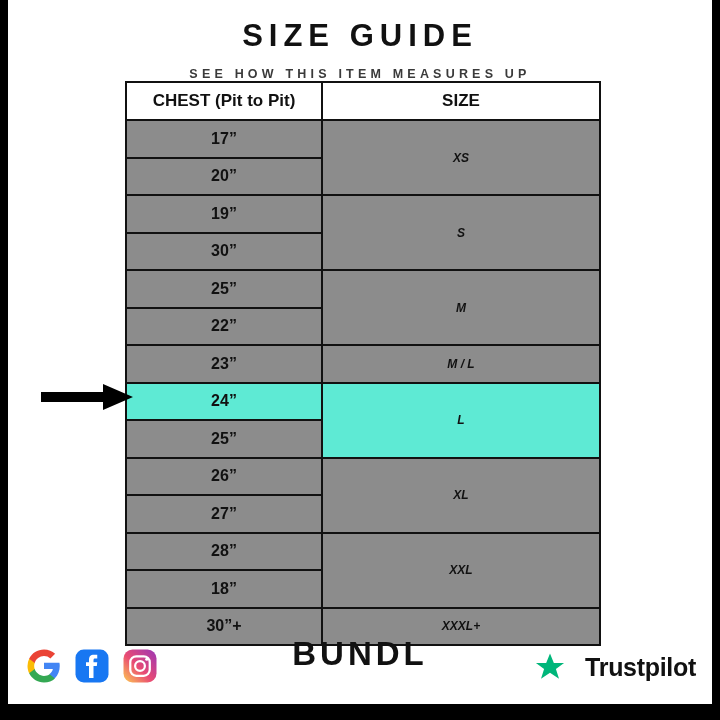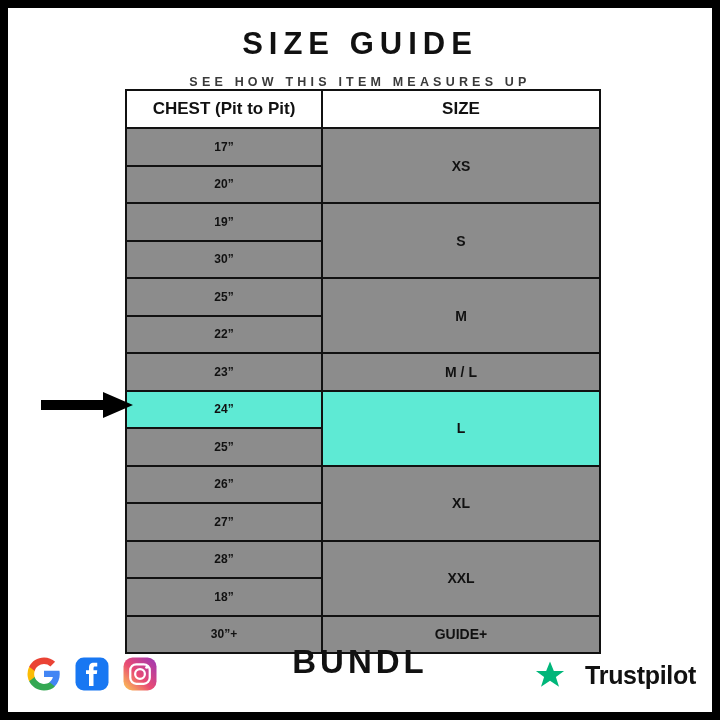--- a/index.html
+++ b/index.html
@@ -16,21 +16,21 @@
   .page {
     position: relative;
     width: 720px;
     height: 720px;
     box-sizing: border-box;
     background: #000000;
   }
   .card {
     position: absolute;
     left: 8px;
-    top: 8px;
+    top: 0;
     width: 704px;
     height: 704px;
     background: #ffffff;
     box-sizing: border-box;
   }
   .title {
     text-align: center;
     font-size: 31px;
     font-weight: bold;
     letter-spacing: 6px;
@@ -68,26 +68,27 @@
   thead th {
     height: 36px;
     font-size: 17px;
     background: #ffffff;
     padding: 0;
   }
   th.col-chest { width: 194px; border-radius: 10px; }
   th.col-size  { width: 276px; }
   td.chest {
     height: 35.5px;
+    font-size: 16px;
+    padding: 0;
+  }
+  td.size {
     font-size: 12px;
     padding: 0;
-  }
-  td.size {
-    font-size: 14px;
-    padding: 0;
+    font-style: italic;
   }
   .fill-grey { background: #8c8c8c; }
   .fill-white { background: #5eead4; }
 
   .arrow {
     position: absolute;
     left: 33px;
     top: 384px;
     width: 92px;
     height: 26px;
@@ -217,21 +218,21 @@
           <tr>
             <td class="chest fill-grey">28”</td>
             <td class="size fill-grey" rowspan="2">XXL</td>
           </tr>
           <tr>
             <td class="chest fill-grey">18”</td>
           </tr>
 
           <tr>
             <td class="chest fill-grey">30”+</td>
-            <td class="size fill-grey">GUIDE+</td>
+            <td class="size fill-grey">XXXL+</td>
           </tr>
         </tbody>
       </table>
     </div>
 
     <div class="arrow">
       <svg width="92" height="26" viewBox="0 0 92 26" xmlns="http://www.w3.org/2000/svg">
         <path d="M0 8 H62 V0 L92 13 L62 26 V18 H0 Z" fill="#000000"></path>
       </svg>
     </div>

